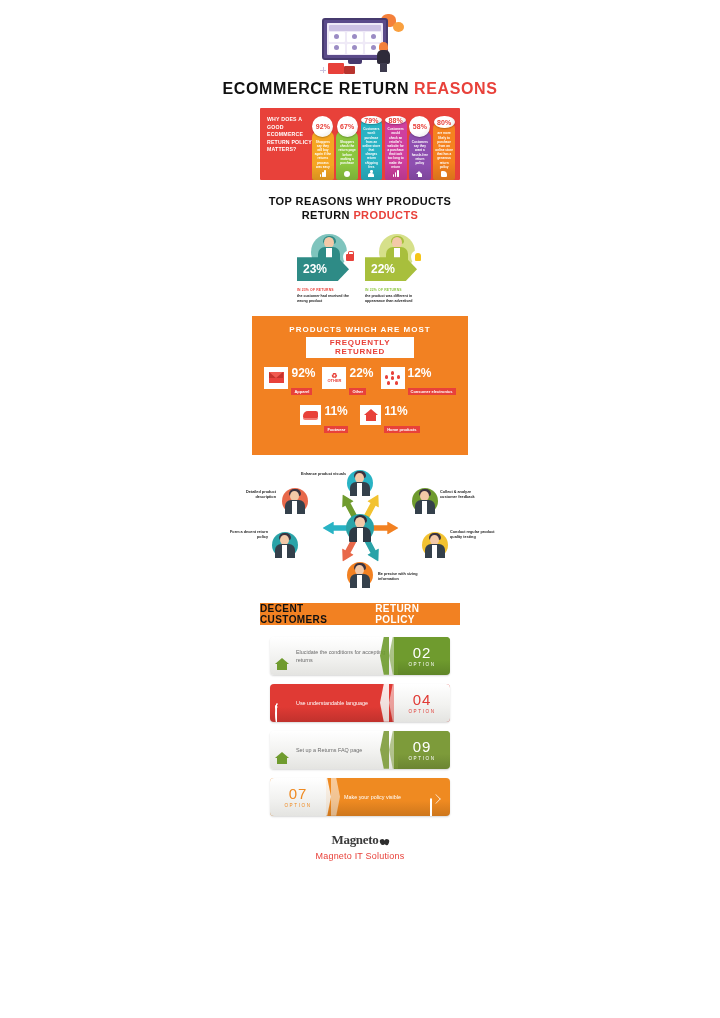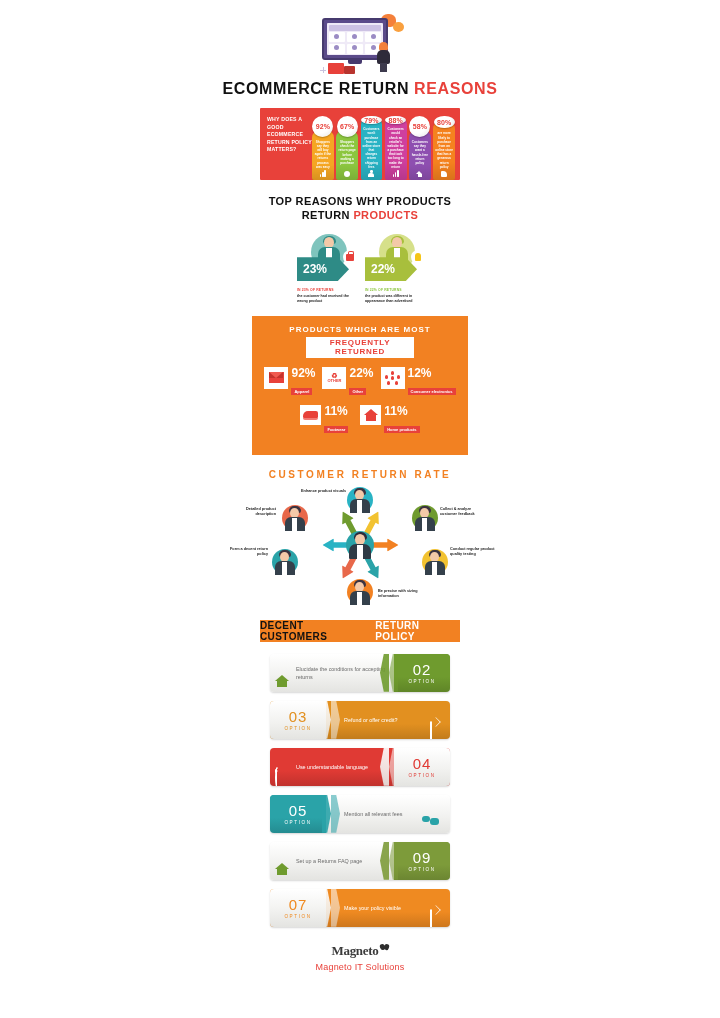--- a/index.html
+++ b/index.html
@@ -243,21 +243,21 @@
   .ic-home { position: relative; width: 14px; height: 12px; color: #6f9b2e; }
   .ic-home::before { content:""; position:absolute; left:0; top:0; border-left:7px solid transparent; border-right:7px solid transparent; border-bottom:6px solid currentColor; }
   .ic-home::after { content:""; position:absolute; left:2.2px; top:6px; width:9.6px; height:6px; background: currentColor; }
   .ic-mail { width: 14px; height: 10px; border: 1.4px solid currentColor; border-radius: 1px; position: relative; }
   .ic-mail::after { content:""; position:absolute; left:0.4px; top:0.4px; width:9.5px; height:9.5px; border-right:1.4px solid currentColor; border-bottom:1.4px solid currentColor; transform: rotate(-45deg) scale(.62); transform-origin: top left; }
   .ic-refresh { width: 13px; height: 13px; border: 2px solid currentColor; border-radius: 50%; border-right-color: transparent; position: relative; }
   .ic-refresh::after { content:""; position:absolute; right:-1px; top:0; border-left:3px solid currentColor; border-top:2.5px solid transparent; border-bottom:2.5px solid transparent; }
 
   
   .footer { margin-top: 14px; text-align: center; }
-  .logo-wrap { display: inline-flex; align-items: flex-start; }
+  .logo-wrap { display: inline-flex; align-items: flex-end; }
   .logo-text { font-size: 13px; font-weight: 700; color: #3a3a3a; letter-spacing: -0.3px; font-family: "Liberation Serif", serif; }
   .logo-bfly { position: relative; width: 9px; height: 9px; margin-left: 1px; margin-top: 1px; }
   .logo-bfly::before, .logo-bfly::after { content:""; position:absolute; width:5px; height:6px; background:#2e2e2e; border-radius:50% 50% 40% 60%; }
   .logo-bfly::before { left: 0; transform: rotate(-22deg); }
   .logo-bfly::after { right: 0; transform: rotate(22deg); }
   .brand-name { margin-top: 3px; font-size: 9px; font-weight: 400; color: #e8413a; letter-spacing: 0.2px; }
 </style>
 </head>
 <body>
 
@@ -451,21 +451,20 @@
         <div class="prod-item">
           <div class="prod-icon prod-icon-sm">
             <i class="pi-house"></i>
           </div>
           <div class="prod-meta"><div class="prod-pct">11%</div><div class="prod-label">Home products</div></div>
         </div>
       </div>
   </div>
 
   <div class="strat-title">
-    <div class="strat-l2">CUSTOMER RETURN RATE</div>
   </div>
   <div class="hub-wrap">
     <div class="hub-center">
       <div class="av-hair"></div>
         <div class="av-head"></div>
       <div class="av-body"></div>
         <div class="av-shirt"></div>
     </div>
   <div class="arrow" style="background: rgb(41, 179, 196); transform: rotate(-90deg) translateY(-18px);"></div>
       <div class="node" style="background: rgb(41, 179, 196); left: 92px; top: 1px;">
@@ -528,55 +527,31 @@
           <span class="card-text" style="color:#6b6b6b">Elucidate the conditions for accepting returns</span>
         </div>
         <span class="chev flip" style="right:61px;background:#6f9b2e;opacity:.9"></span>
         <span class="chev flip" style="right:52px;background:#6f9b2e;opacity:.55"></span>
         <div class="card-num" style="background:linear-gradient(180deg,#6f9b2e 0%,#6f9b2e 60%,rgba(0,0,0,.14) 100%),#6f9b2e;color:#ffffff">
           <span class="n">02</span>
           <span class="o">OPTION</span>
         </div>
         <span class="card-icon" style="left:5px;bottom:4px"><span class="ic-home"></span></span>
       </div>
-      <div class="card" style="background: linear-gradient(rgb(226, 144, 32) 0%, rgb(226, 144, 32) 60%, rgba(0, 0, 0, 0.14) 100%), rgb(226, 144, 32);">
-        <div class="card-num" style="background:linear-gradient(180deg,#ffffff 0%,#f2f2f0 55%,#e4e4e1 100%);color:#e29020">
-          <span class="n">03</span>
-          <span class="o">OPTION</span>
-        </div>
-        <span class="chev" style="left:52px;background:linear-gradient(180deg,#ffffff 0%,#f2f2f0 55%,#e4e4e1 100%);opacity:.9"></span>
-        <span class="chev" style="left:61px;background:linear-gradient(180deg,#ffffff 0%,#f2f2f0 55%,#e4e4e1 100%);opacity:.55"></span>
-        <div class="card-body" style="padding-left:18px">
-          <span class="card-text" style="color:#ffffff">Refund or offer credit?</span>
-        </div>
-        <span class="card-icon" style="right:5px;bottom:4px"><span class="ic-mail" style="color:#ffffff"></span></span>
-      </div>
       <div class="card" style="background: linear-gradient(rgb(224, 58, 52) 0%, rgb(224, 58, 52) 60%, rgba(0, 0, 0, 0.14) 100%), rgb(224, 58, 52);">
         <div class="card-body" style="padding-left:26px">
           <span class="card-text" style="color:#ffffff">Use understandable language</span>
         </div>
         <span class="chev flip" style="right:61px;background:linear-gradient(180deg,#ffffff 0%,#f2f2f0 55%,#e4e4e1 100%);opacity:.9"></span>
         <span class="chev flip" style="right:52px;background:linear-gradient(180deg,#ffffff 0%,#f2f2f0 55%,#e4e4e1 100%);opacity:.55"></span>
         <div class="card-num" style="background:linear-gradient(180deg,#ffffff 0%,#f2f2f0 55%,#e4e4e1 100%);color:#e03a34">
           <span class="n">04</span>
           <span class="o">OPTION</span>
         </div>
         <span class="card-icon" style="left:5px;bottom:4px"><span class="ic-refresh" style="color:#fff"></span></span>
-      </div>
-      <div class="card" style="background: linear-gradient(rgb(255, 255, 255) 0%, rgb(242, 242, 240) 55%, rgb(228, 228, 225) 100%);">
-        <div class="card-num" style="background:linear-gradient(180deg,#2aa3a8 0%,#2aa3a8 60%,rgba(0,0,0,.14) 100%),#2aa3a8;color:#ffffff">
-          <span class="n">05</span>
-          <span class="o">OPTION</span>
-        </div>
-        <span class="chev" style="left:52px;background:#2aa3a8;opacity:.9"></span>
-        <span class="chev" style="left:61px;background:#2aa3a8;opacity:.55"></span>
-        <div class="card-body" style="padding-left:18px">
-          <span class="card-text" style="color:#6b6b6b">Mention all relevant fees</span>
-        </div>
-        <span class="card-icon" style="right:5px;bottom:4px"><span class="ic-chat" style="color:#2aa3a8"><i class="b1"></i><i class="b2"></i></span></span>
       </div>
       <div class="card" style="background: linear-gradient(rgb(255, 255, 255) 0%, rgb(242, 242, 240) 55%, rgb(228, 228, 225) 100%);">
         <div class="card-body" style="padding-left:26px">
           <span class="card-text" style="color:#6b6b6b">Set up a Returns FAQ page</span>
         </div>
         <span class="chev flip" style="right:61px;background:#7d9b3a;opacity:.9"></span>
         <span class="chev flip" style="right:52px;background:#7d9b3a;opacity:.55"></span>
         <div class="card-num" style="background:linear-gradient(180deg,#7d9b3a 0%,#7d9b3a 60%,rgba(0,0,0,.14) 100%),#7d9b3a;color:#ffffff">
           <span class="n">09</span>
           <span class="o">OPTION</span>

